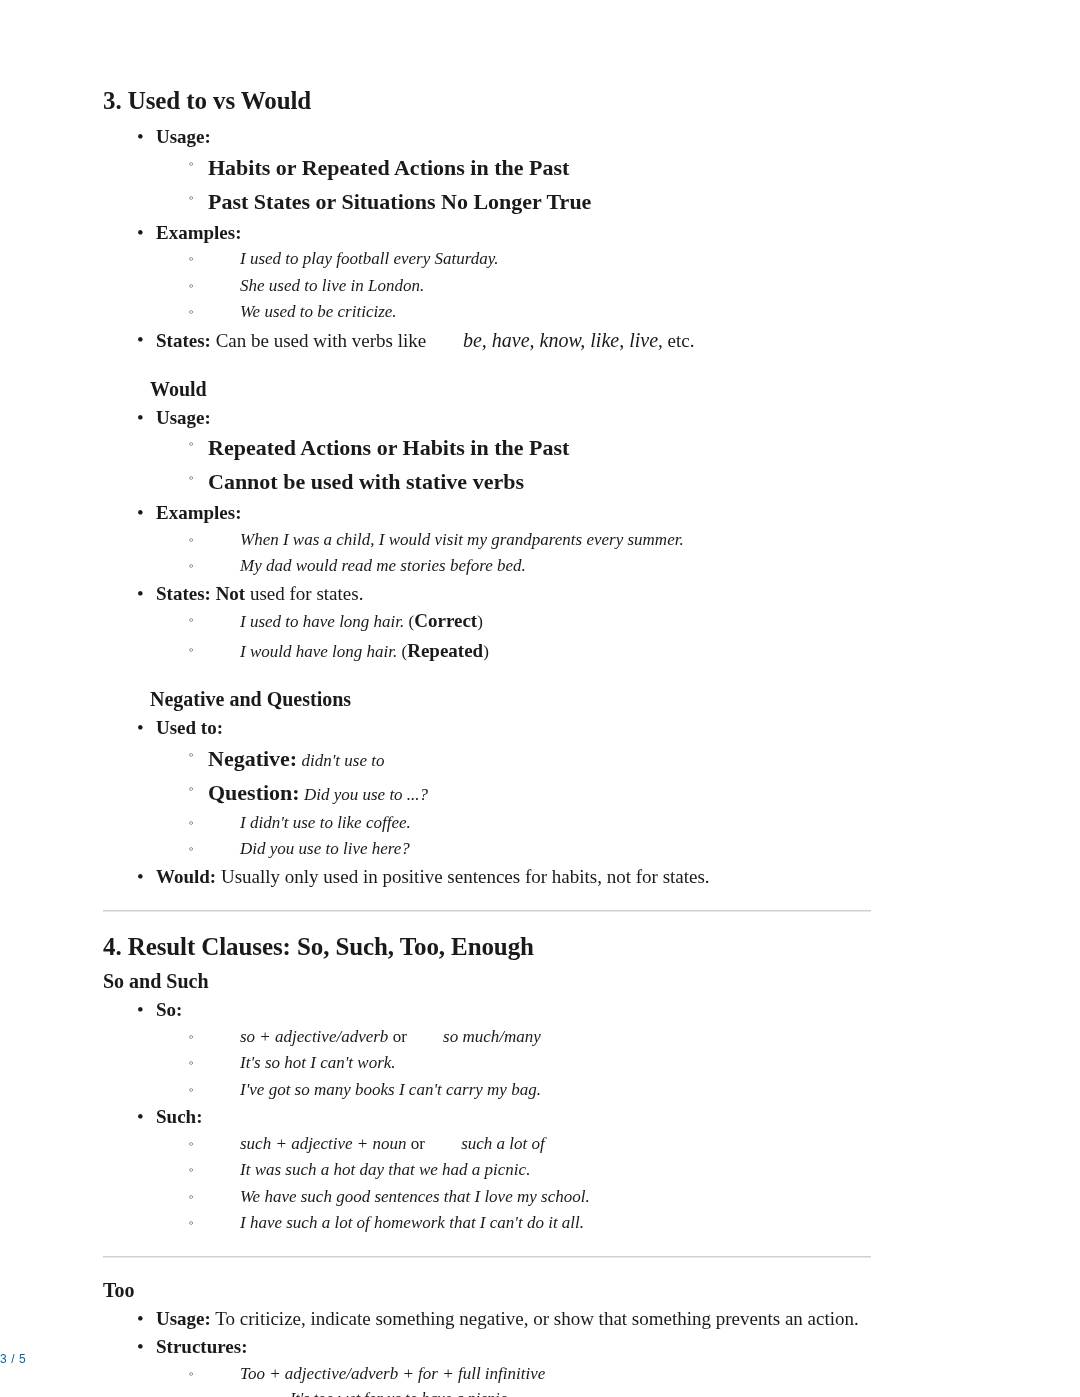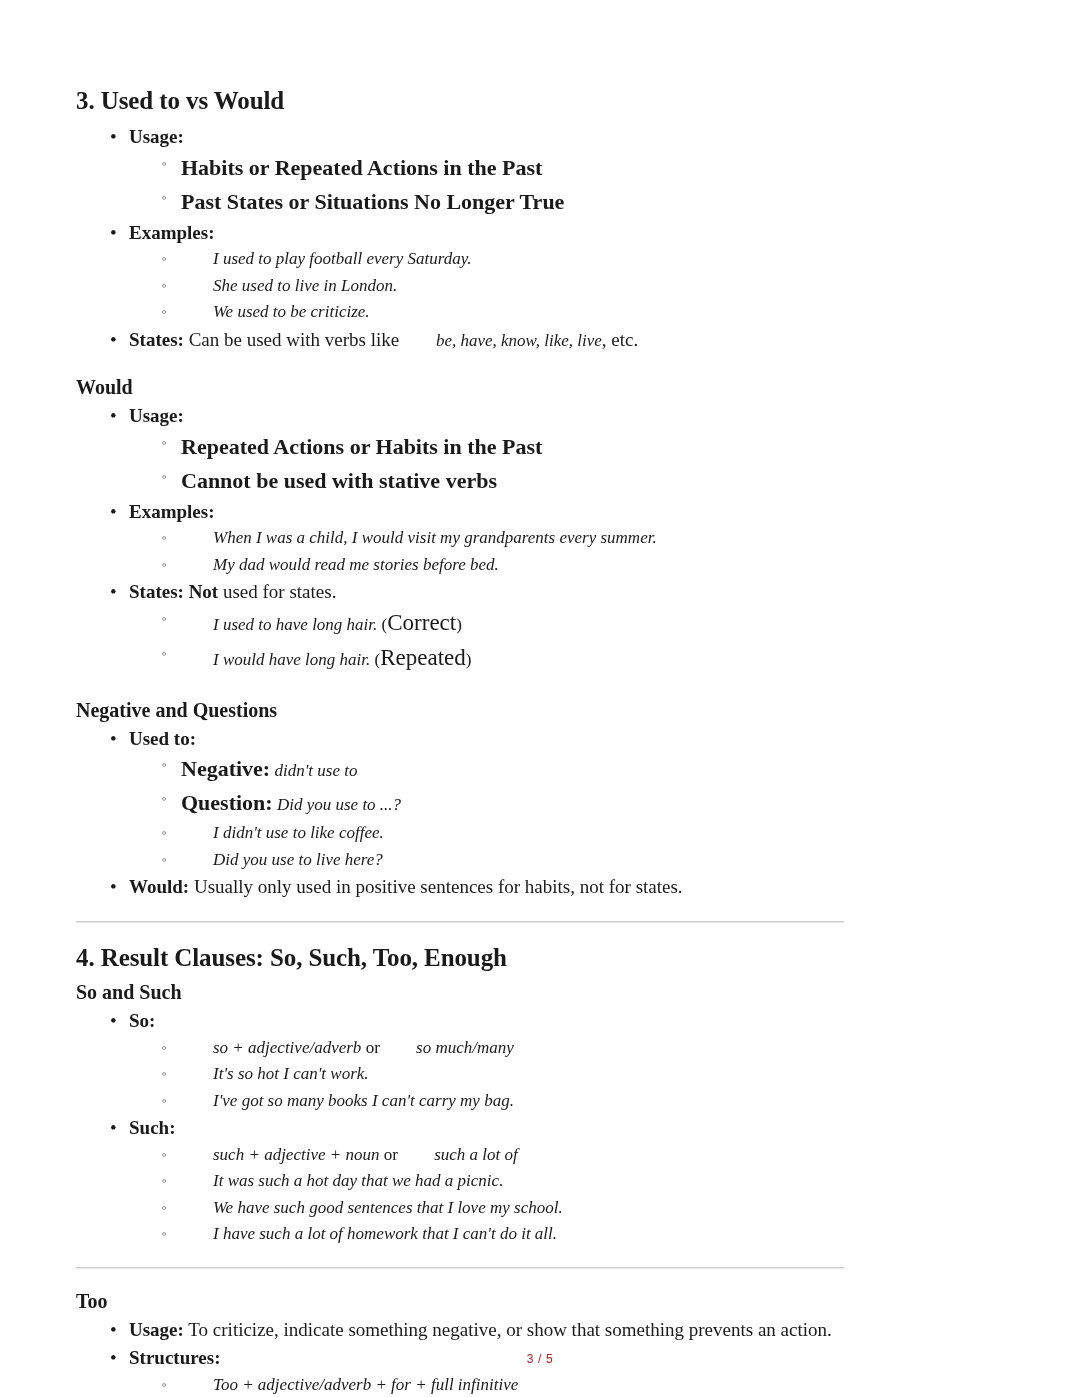--- a/index.html
+++ b/index.html
@@ -13,38 +13,38 @@
     font-family: "Liberation Serif", "DejaVu Serif", serif;
     color: #1a1a1a;
     position: relative;
     overflow: hidden;
   }
   .page {
     position: relative;
     width: 1080px;
     height: 1016px;
     box-sizing: border-box;
-    padding: 86px 155px 0 76px;
+    padding: 86px 155px 0 103px;
   }
 
   
   .h-section {
     font-size: 25px;
     font-weight: bold;
     letter-spacing: -0.1px;
     margin: 0 0 7px 0;
     line-height: 1.2;
   }
   .h-sub {
     font-size: 20px;
     font-weight: bold;
     margin: 0 0 2px 0;
     line-height: 1.25;
   }
-  .h-sub.spaced { margin-top: 22px; }
+  .h-sub.spaced { margin-top: 22px; margin-left: 47px; }
 
   
   ul {
     margin: 0;
     padding: 0;
     list-style: none;
   }
   li { list-style: none; }
 
   .lvl1 > li {
@@ -93,41 +93,41 @@
 
   
   .b { font-weight: bold; }
   .i { font-style: italic; margin-left: 32px; }
   .plain { font-style: normal; font-weight: normal; }
 
   
   .lead-lg { font-size: 22px; font-weight: bold; }
   .after-lead { font-size: 17px; font-style: italic; }
 
-  .big-bold-inline { font-size: 23px; font-weight: normal; font-style: normal; }
-  .item-17 { font-size: 17px; }
+  .big-bold-inline { font-size: 19px; font-weight: bold; font-style: normal; }
+  .item-17 { font-size: 20px; }
 
   hr.rule {
     border: none;
     border-top: 1px solid #cfcfcf;
     border-bottom: 1px solid #e8e8e8;
     height: 0;
     margin: 20px 0 20px 0;
     width: 768px;
   }
 
   .footer {
     position: absolute;
     left: 0;
     top: 1352px;
     width: 1080px;
-    text-align: center;
+    text-align: left;
     font-family: "Liberation Sans", "DejaVu Sans", sans-serif;
     font-size: 12px;
-    color: #b91c1c;
+    color: #0369a1;
     letter-spacing: 0.6px;
   }
 </style>
 </head>
 <body>
 
 <div class="page">
 
   <h1 class="h-section">3. Used to vs Would</h1>
 

